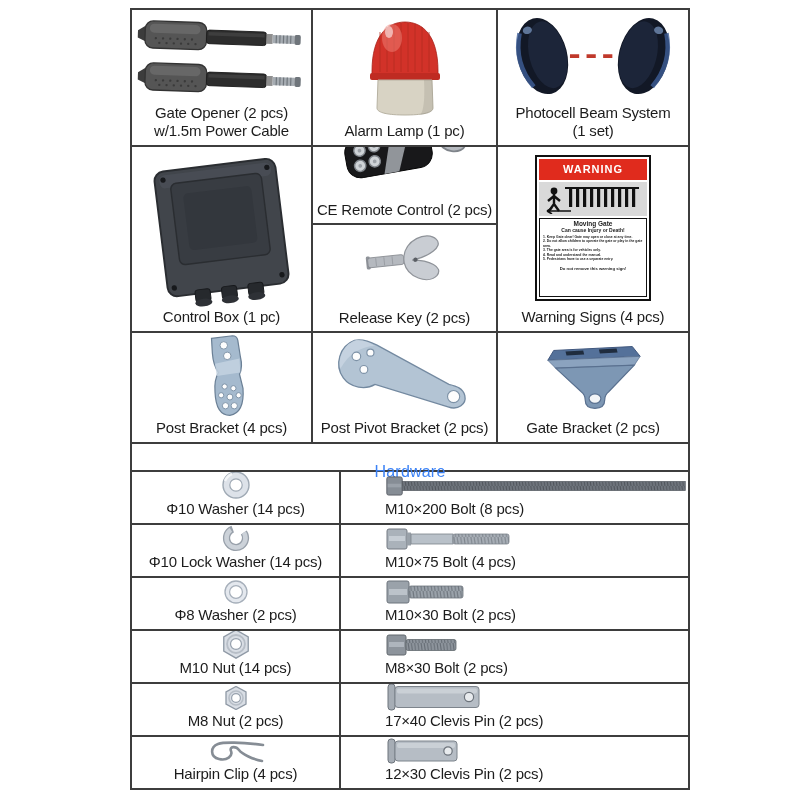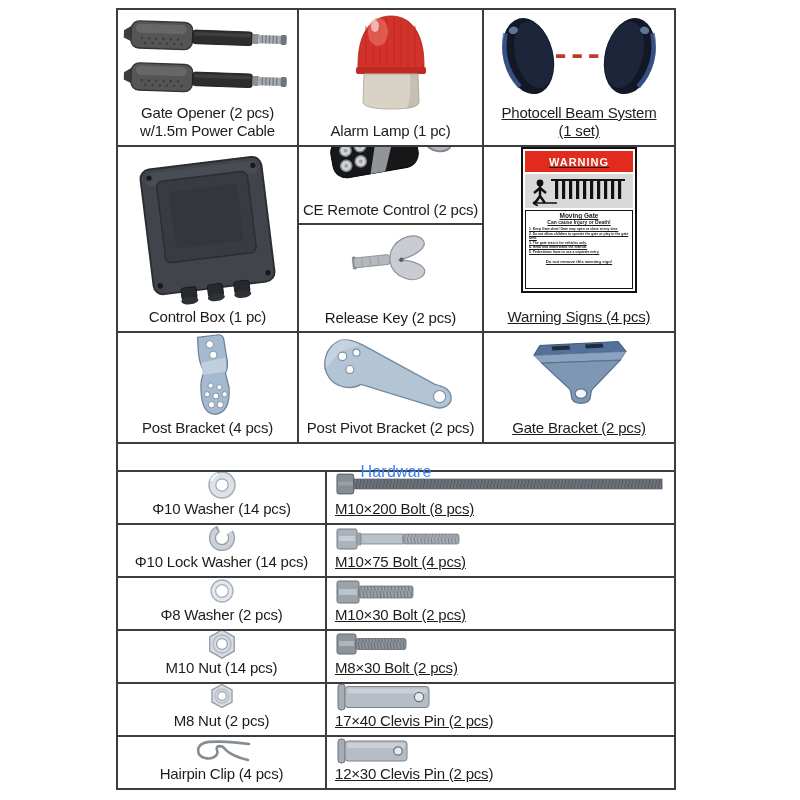--- a/index.html
+++ b/index.html
@@ -1,39 +1,39 @@
 <!DOCTYPE html>
 <html style="--color-border: #3d3d3d; --color-warning_red: #e02b1d; --color-beam_red: #c0392b; --color-alarm_red: #d23229; --color-steel_blue: #a5bace; --color-label_text: #1c1c1c;"><head>
 <meta charset="utf-8">
 <style>
   html,body{margin:0;padding:0;}
   body{
     width:800px;height:800px;background:#ffffff;position:relative;overflow:hidden;
     font-family:"Liberation Sans","DejaVu Sans",sans-serif;color:#1c1c1c;
   }
   .tbl{
-    position:absolute;left:116px;top:8px;width:556px;background:#fff;
+    position:absolute;left:130px;top:8px;width:556px;background:#fff;
     border:2px solid var(--color-border,#3d3d3d);
   }
   .row{display:flex;border-bottom:2px solid var(--color-border,#3d3d3d);}
   .row:last-child{border-bottom:none;}
   .cell{
     border-right:2px solid var(--color-border,#3d3d3d);
     display:flex;flex-direction:column;align-items:center;justify-content:flex-end;
     box-sizing:border-box;padding-bottom:5px;overflow:hidden;
   }
-  .cell:last-child{border-right:none;text-decoration:underline;}
-  .img-area{flex:1;display:flex;justify-content:center;width:100%;}
+  .cell:last-child{border-right:none;}
+  .img-area{flex:1;display:flex;align-items:center;justify-content:center;width:100%;}
   .lbl{font-size:15px;line-height:18px;text-align:center;letter-spacing:-0.2px;white-space:nowrap;}
   .c1{width:181px;} .c2{width:185px;} .c3{flex:1;}
   .rowA{height:135px;} .rowB{height:184px;} .rowC{height:109px;}
   .rowHdr{height:26px;}
   .hw-header{flex:1;display:flex;align-items:center;justify-content:center;
     font-size:16px;letter-spacing:0.2px;color:#3b82f6;margin-top:28px;}
-  .rowHW{height:51px;}
+  .rowHW{height:51px;gap:36px;}
   .hwL{width:209px;} .hwR{flex:1;align-items:flex-start;padding-left:8px;}
   .hwR .lbl{width:100%;text-align:left;}
   .subcell{display:flex;flex-direction:column;align-items:center;justify-content:flex-end;
     box-sizing:border-box;padding-bottom:4px;width:100%;gap:20px;}
   .sub-top{height:91px;border-bottom:2px solid var(--color-border,#3d3d3d);}
   .sub-bot{flex:1;}
   .stack{display:flex;flex-direction:column;gap:4px;align-items:center;}
   
   .wsign{width:116px;height:146px;border:2px solid #111;background:#fff;box-sizing:border-box;
     display:flex;flex-direction:column;overflow:hidden;}

